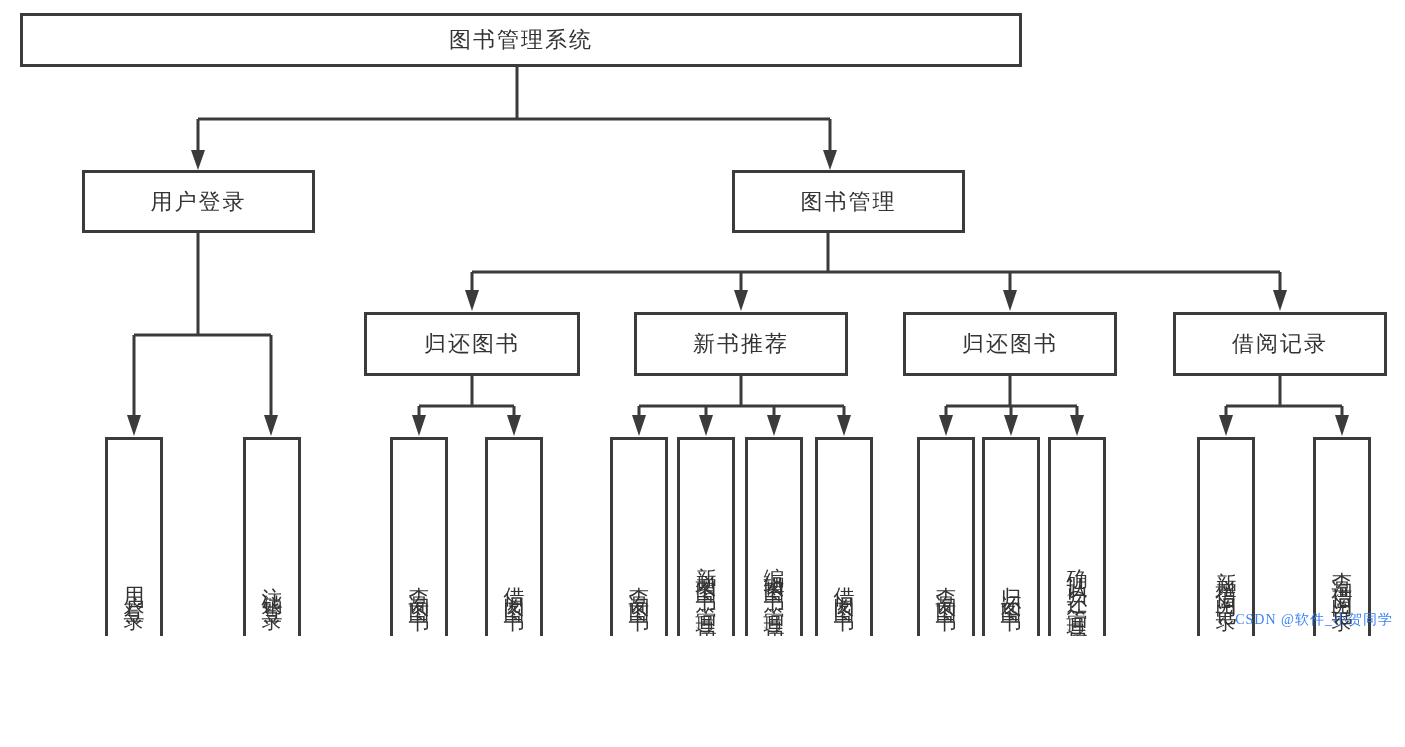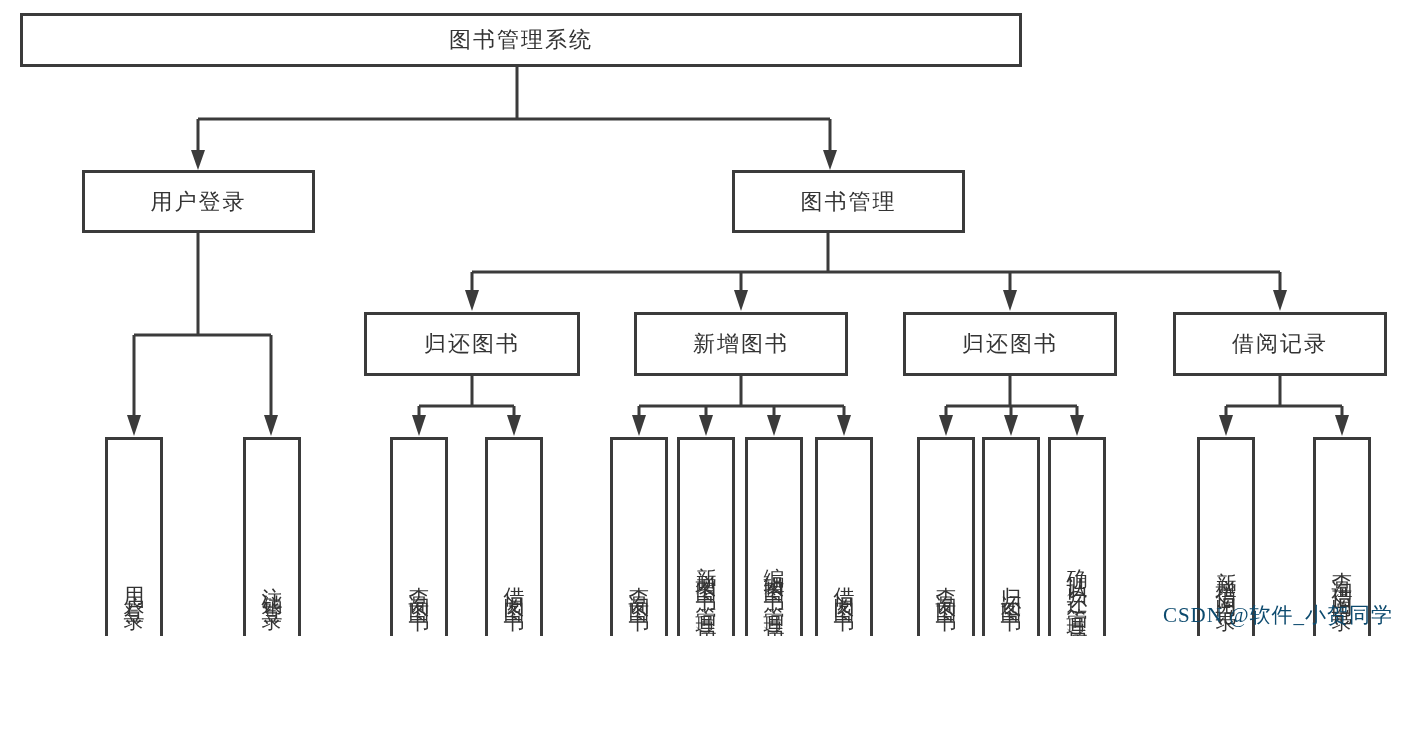--- a/index.html
+++ b/index.html
@@ -55,22 +55,22 @@
   #c4{left:815px; top:437px;height:298px;}
   #d1{left:917px; top:437px;height:298px;}
   #d2{left:982px; top:437px;height:298px;}
   #d3{left:1048px;top:437px;height:301px;}
   #e1{left:1197px;top:437px;height:283px;}
   #e2{left:1313px;top:437px;height:283px;}
 
   #watermark{
     position:absolute;
     right:12px;bottom:7px;
-    font-size:21px;
-    color:#0c4a6e;
+    font-size:14px;
+    color:#3b82f6;
     letter-spacing:1px;
     z-index:5;
     white-space:nowrap;
   }
 </style>
 </head>
 <body>
 
 <div id="canvas">
 
@@ -123,21 +123,21 @@
       <polygon points="1335,415 1349,415 1342,436"></polygon>
     </g>
   </svg>
 
   <div class="node" id="root-box">图书管理系统</div>
 
   <div class="node" id="n-user">用户登录</div>
   <div class="node" id="n-mgmt">图书管理</div>
 
   <div class="node" id="n-newbook">归还图书</div>
-  <div class="node" id="n-borrow">新增图书</div>
+  <div class="node" id="n-borrow">新书推荐</div>
   <div class="node" id="n-current">归还图书</div>
   <div class="node" id="n-records">借阅记录</div>
 
   <div class="leaf" id="a1">用户登录</div>
   <div class="leaf" id="a2">注销登录</div>
 
   <div class="leaf" id="b1">查询图书</div>
   <div class="leaf" id="b2">借阅图书</div>
 
   <div class="leaf" id="c1">查询图书</div>

